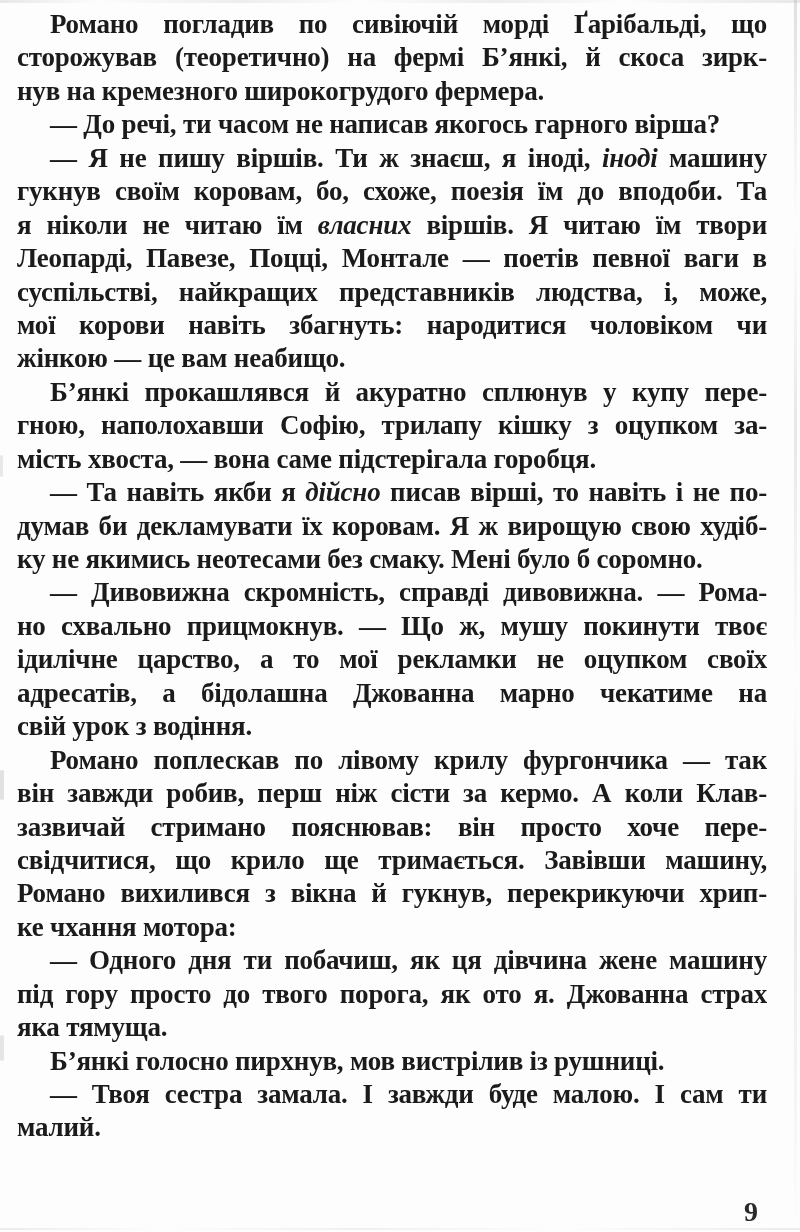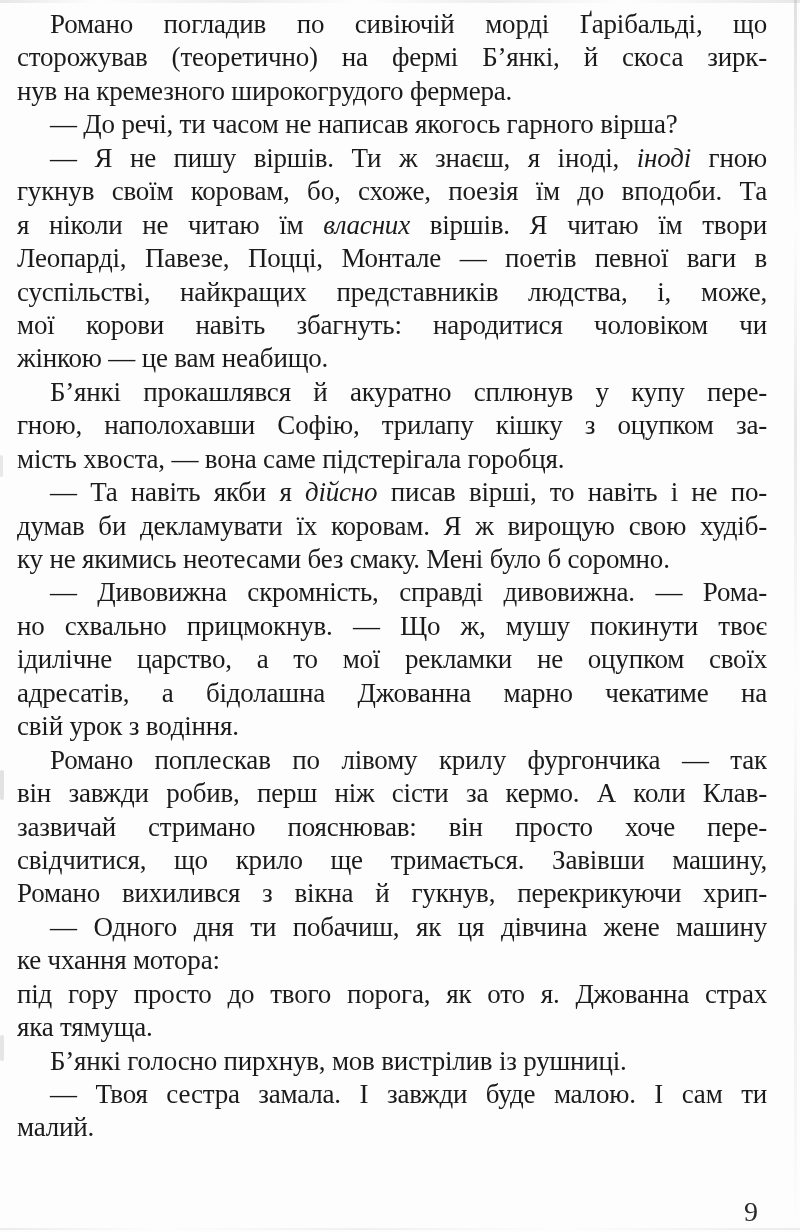--- a/index.html
+++ b/index.html
@@ -11,20 +11,21 @@
     height: 1232px;
     position: relative;
     overflow: hidden;
     background: #fdfdfd;
     font-family: "Liberation Serif", "DejaVu Serif", serif;
     color: #1b1b1b;
   }
   #page {
     position: absolute;
     inset: 0;
+    font-weight: bold;
   }
   #text-block {
     position: absolute;
     left: 17px;
     top: 8px;
     width: 750px;
   }
   .line {
     height: 33.45px;
     line-height: 33.45px;
@@ -93,21 +94,21 @@
   <div class="artifact" id="artifact-left-1"></div>
   <div class="artifact" id="artifact-left-2"></div>
   <div class="artifact" id="artifact-left-3"></div>
   <div class="artifact" id="artifact-bottom"></div>
 
   <div id="text-block">
       <div class="line indent"><span>Романо погладив по сивіючій морді Ґарібальді, що</span></div>
       <div class="line"><span>сторожував (теоретично) на фермі Б’янкі, й скоса зирк-</span></div>
       <div class="line pend"><span>нув на кремезного широкогрудого фермера.</span></div>
       <div class="line indent pend"><span>— До речі, ти часом не написав якогось гарного вірша?</span></div>
-      <div class="line indent"><span>— Я не пишу віршів. Ти ж знаєш, я іноді, </span><em>іноді</em><span> гною</span></div>
+      <div class="line indent"><span>— Я не пишу віршів. Ти ж знаєш, я іноді, </span><em>іноді</em><span> машину</span></div>
       <div class="line"><span>гукнув своїм коровам, бо, схоже, поезія їм до вподоби. Та</span></div>
       <div class="line"><span>я ніколи не читаю їм </span><em>власних</em><span> віршів. Я читаю їм твори</span></div>
       <div class="line"><span>Леопарді, Павезе, Поцці, Монтале — поетів певної ваги в</span></div>
       <div class="line"><span>суспільстві, найкращих представників людства, і, може,</span></div>
       <div class="line"><span>мої корови навіть збагнуть: народитися чоловіком чи</span></div>
       <div class="line pend"><span>жінкою — це вам неабищо.</span></div>
       <div class="line indent"><span>Б’янкі прокашлявся й акуратно сплюнув у купу пере-</span></div>
       <div class="line"><span>гною, наполохавши Софію, трилапу кішку з оцупком за-</span></div>
       <div class="line pend"><span>мість хвоста, — вона саме підстерігала горобця.</span></div>
       <div class="line indent"><span>— Та навіть якби я </span><em>дійсно</em><span> писав вірші, то навіть і не по-</span></div>
@@ -116,22 +117,22 @@
       <div class="line indent"><span>— Дивовижна скромність, справді дивовижна. — Рома-</span></div>
       <div class="line"><span>но схвально прицмокнув. — Що ж, мушу покинути твоє</span></div>
       <div class="line"><span>ідилічне царство, а то мої рекламки не оцупком своїх</span></div>
       <div class="line"><span>адресатів, а бідолашна Джованна марно чекатиме на</span></div>
       <div class="line pend"><span>свій урок з водіння.</span></div>
       <div class="line indent"><span>Романо поплескав по лівому крилу фургончика — так</span></div>
       <div class="line"><span>він завжди робив, перш ніж сісти за кермо. А коли Клав-</span></div>
       <div class="line"><span>зазвичай стримано пояснював: він просто хоче пере-</span></div>
       <div class="line"><span>свідчитися, що крило ще тримається. Завівши машину,</span></div>
       <div class="line"><span>Романо вихилився з вікна й гукнув, перекрикуючи хрип-</span></div>
+      <div class="line pend"><span>ке чхання мотора:</span></div>
       <div class="line indent"><span>— Одного дня ти побачиш, як ця дівчина жене машину</span></div>
-      <div class="line pend"><span>ке чхання мотора:</span></div>
       <div class="line"><span>під гору просто до твого порога, як ото я. Джованна страх</span></div>
       <div class="line pend"><span>яка тямуща.</span></div>
       <div class="line indent pend"><span>Б’янкі голосно пирхнув, мов вистрілив із рушниці.</span></div>
       <div class="line indent"><span>— Твоя сестра замала. І завжди буде малою. І сам ти</span></div>
       <div class="line pend"><span>малий.</span></div>
     </div>
 
   <div id="page-number">9</div>
 </div>
 

